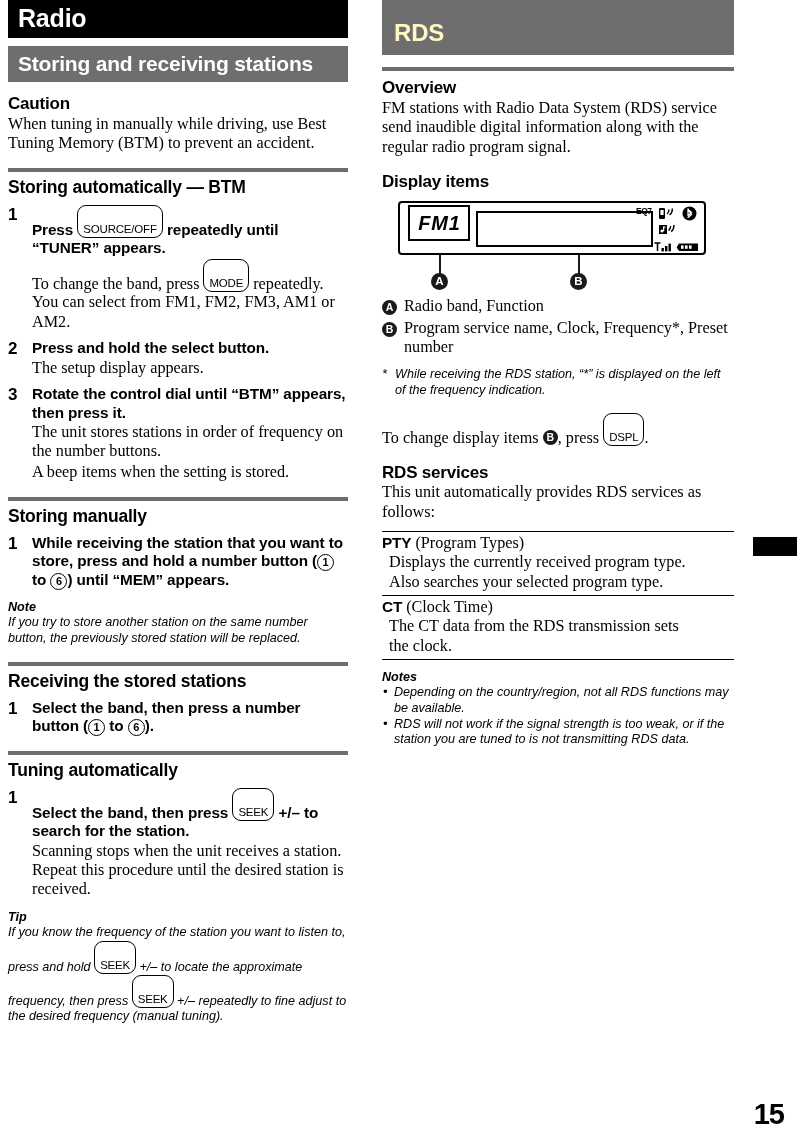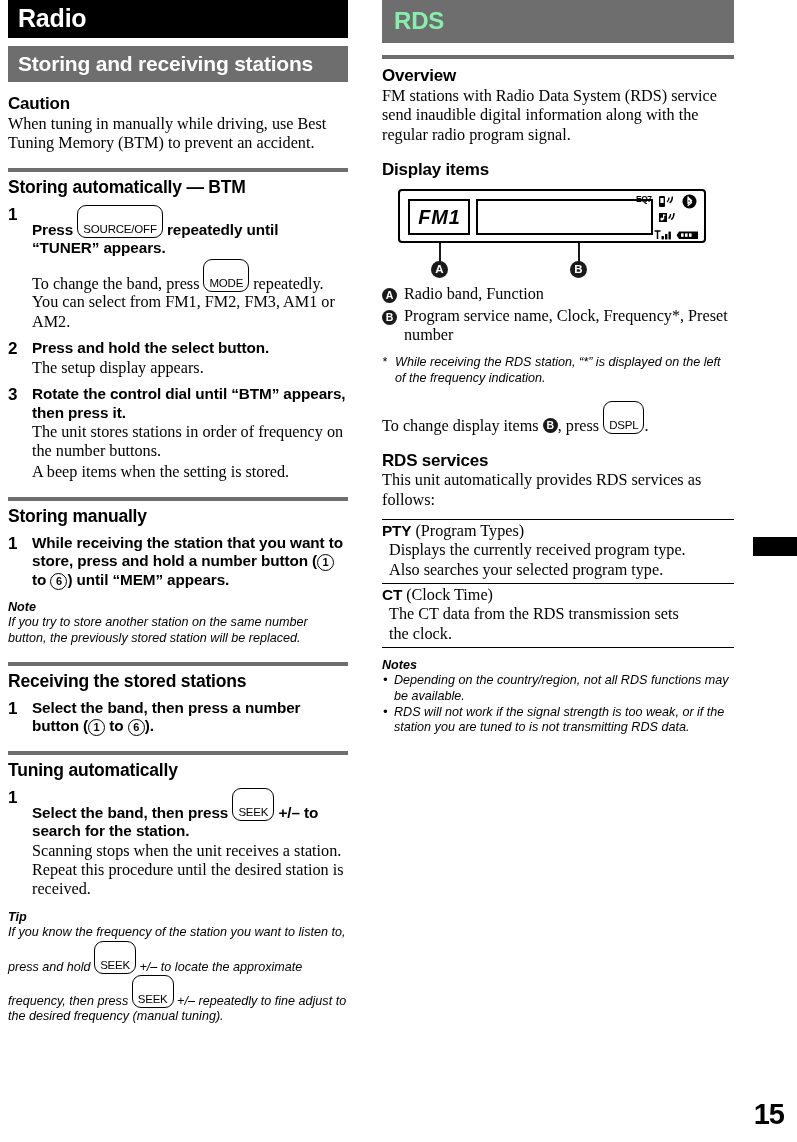--- a/index.html
+++ b/index.html
@@ -24,24 +24,24 @@
     letter-spacing:-0.2px;
   }
   .banner-gray{
     background:#6e6e6e;color:#fff;
     font-family:"Liberation Sans",sans-serif;
     font-weight:bold;font-size:21px;
     padding:6px 10px 7px;line-height:1.1;
     letter-spacing:-0.2px;margin-top:8px;
   }
   .banner-gray-solo{
-    background:#6e6e6e;color:#86efac;
+    background:#6e6e6e;color:#fef9c3;
     font-family:"Liberation Sans",sans-serif;
     font-weight:bold;font-size:24px;
-    padding:8px 12px 9px;line-height:1.1;
+    padding:20px 12px 9px;line-height:1.1;
     letter-spacing:-0.2px;
   }
 
   
   .rule-thick{height:4px;background:#6e6e6e;margin:15px 0 6px;}
   .rule-thick-rds{height:4px;background:#6e6e6e;margin:12px 0 7px;}
   h2.sec{
     font-family:"Liberation Sans",sans-serif;
     font-weight:bold;font-size:17.5px;
     margin:0 0 6px;line-height:1.12;letter-spacing:-0.2px;
@@ -127,21 +127,21 @@
 
   
   .lcd-wrap{position:relative;margin:10px 0 0;height:100px;}
   .lcd{
     position:absolute;left:16px;top:0;
     width:308px;height:54px;
     border:2.2px solid #000;border-radius:4px;
     background:#fff;box-sizing:border-box;
   }
   .lcd-band{
-    position:absolute;left:8px;top:8px;
+    position:absolute;left:8px;top:2px;
     width:62px;height:36px;
     border:2px solid #000;box-sizing:border-box;
     display:flex;align-items:center;justify-content:center;
   }
   .lcd-band span{
     font-family:"Liberation Sans",sans-serif;
     font-weight:bold;font-style:italic;font-size:21px;
     letter-spacing:1px;transform:scaleX(0.95);
   }
   .lcd-main{

